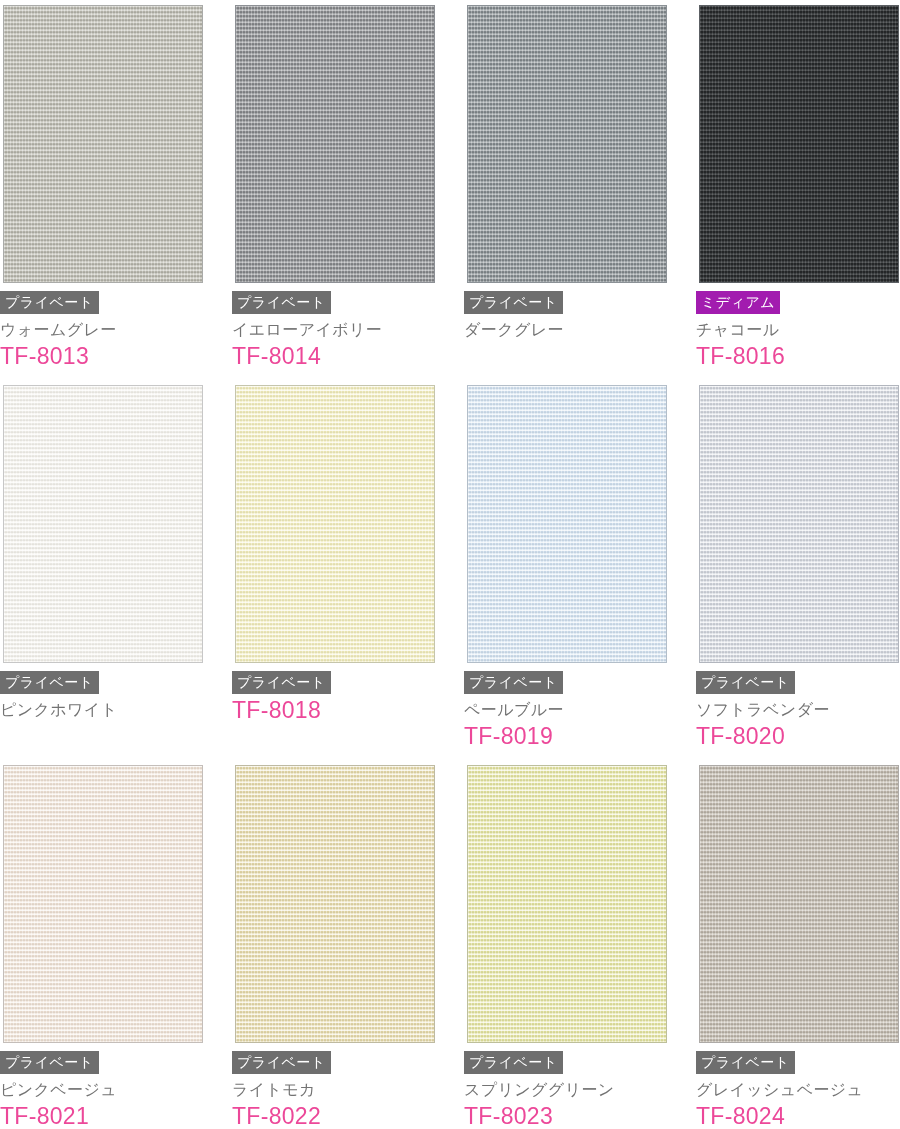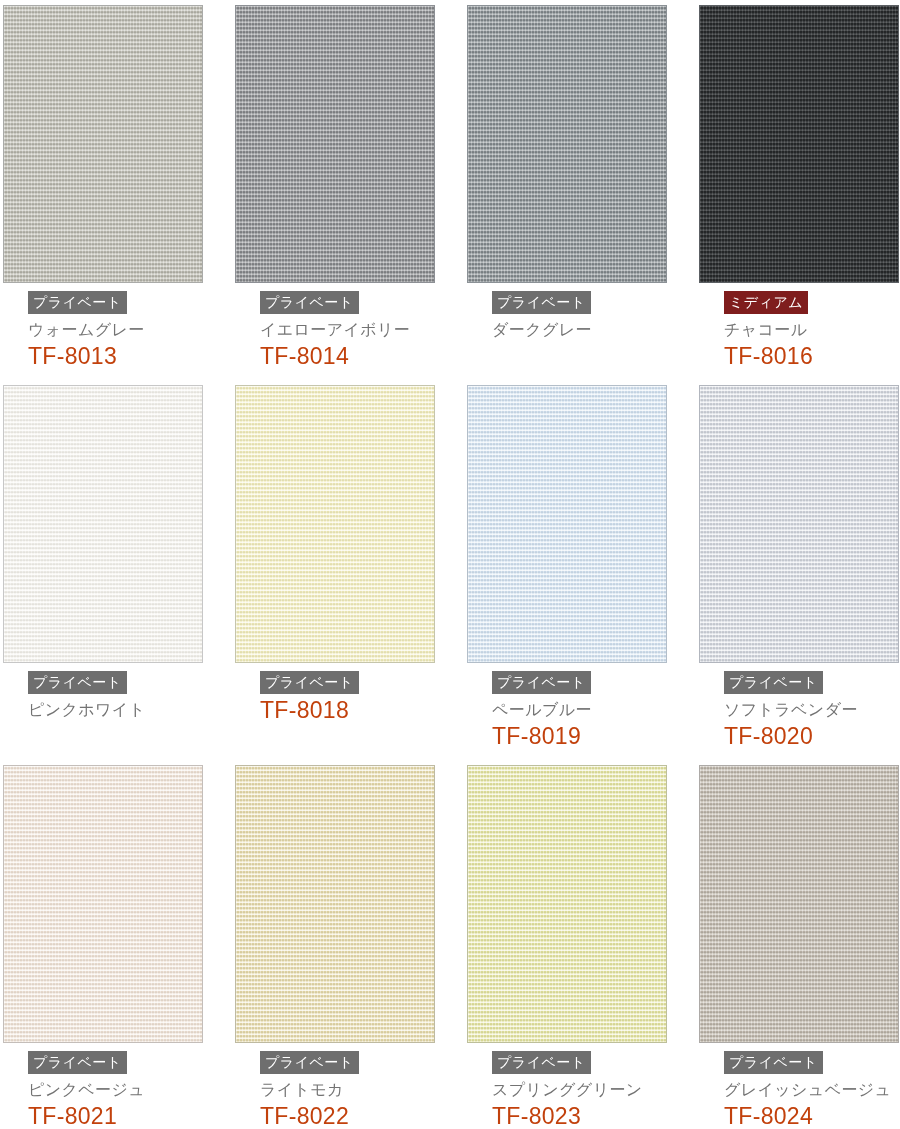--- a/index.html
+++ b/index.html
@@ -97,51 +97,50 @@
         rgba(255,255,255,0.35) 3px,
         rgba(255,255,255,0.35) 4px),
       repeating-linear-gradient(to right,
         rgba(255,255,255,0.42) 0px,
         rgba(255,255,255,0.42) 1px,
         rgba(0,0,0,0.022) 1px,
         rgba(0,0,0,0.022) 3px);
   }
 
   .meta {
-    padding: 8px 0 0 20px;
-    margin-left: 8px;
+    padding: 8px 0 0 0;
   }
 
   .badge {
     display: inline-block;
     font-size: 14px;
     line-height: 1;
     padding: 4px 5px 5px 5px;
     color: #ffffff;
     background: #6e6e6e;
     letter-spacing: 0.5px;
     white-space: nowrap;
   }
   .badge.medium {
-    background: #7f1d1d;
+    background: #a21caf;
   }
 
   .name {
     font-size: 16px;
     line-height: 1.25;
     color: #737373;
     margin-top: 6px;
     letter-spacing: 0.4px;
     white-space: nowrap;
   }
 
   .code {
     font-size: 23px;
     line-height: 1.15;
-    color: #c2410c;
+    color: #ec4899;
     margin-top: 3px;
     letter-spacing: 0.3px;
     white-space: nowrap;
   }
 </style>
 </head>
 <body>
 
 <div class="grid">
     <div class="card">

